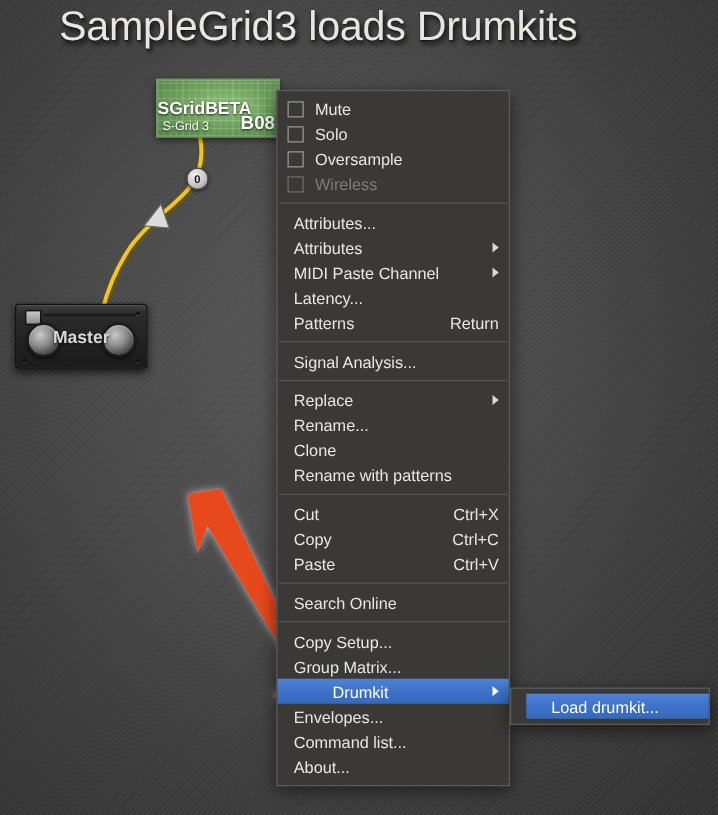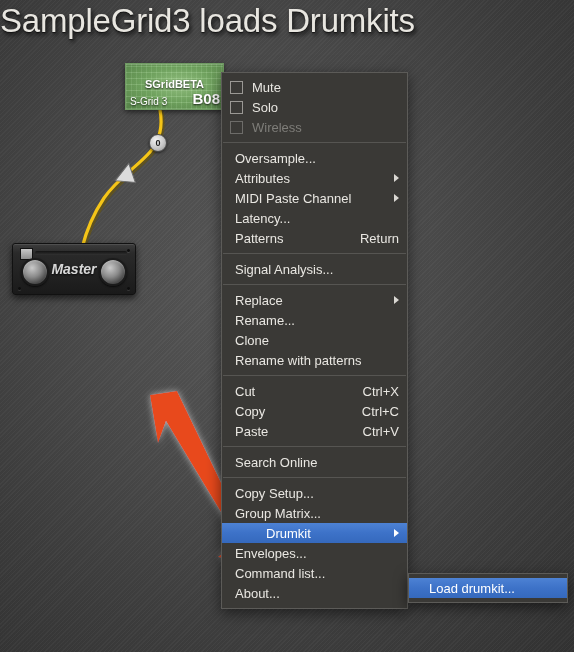--- a/index.html
+++ b/index.html
@@ -22,21 +22,21 @@
         rgba(0,0,0,0.03) 3px),
       radial-gradient(ellipse at 45% 42%, #5a5a5a 0%, #4c4c4c 38%, #3d3d3d 72%, #333333 100%);
   }
 
   
   #title {
     position: absolute;
     left: 0;
     top: 2px;
     width: 462px;
-    text-align: left;
+    text-align: right;
     font-size: 33px;
     font-weight: normal;
     letter-spacing: -0.2px;
     color: #e8e6e0;
     text-shadow: 2px 3px 4px rgba(0,0,0,0.75), 0 1px 1px rgba(0,0,0,0.6);
     white-space: nowrap;
   }
 
   
   #canvas {
@@ -61,22 +61,22 @@
       repeating-linear-gradient(0deg, rgba(255,255,255,0.10) 0 1px, rgba(0,0,0,0.05) 1px 6px),
       repeating-linear-gradient(90deg, rgba(255,255,255,0.07) 0 1px, rgba(0,0,0,0.04) 1px 5px),
       radial-gradient(ellipse at 55% 45%, #9fcf8c 0%, #7bb268 45%, #5d8f4f 100%);
     box-shadow: 0 2px 5px rgba(0,0,0,0.55), inset 0 1px 0 rgba(255,255,255,0.18);
     overflow: hidden;
   }
   #mod-sgrid .mod-title {
     position: absolute;
     left: 0; right: 0;
     top: 14px;
-    text-align: center;
-    font-size: 11px;
+    text-align: left;
+    font-size: 14px;
     font-weight: bold;
     color: #ffffff;
     text-shadow: 0 1px 2px rgba(0,0,0,0.85);
   }
   #mod-sgrid .mod-sub-left {
     position: absolute;
     left: 4px;
     bottom: 2px;
     font-size: 10px;
     font-weight: normal;
@@ -90,27 +90,26 @@
     font-size: 15px;
     font-weight: bold;
     color: #ffffff;
     text-shadow: 0 1px 2px rgba(0,0,0,0.8);
   }
 
   
   #mod-master {
     left: 12px;
     top: 243px;
-    width: 124px;
+    width: 106px;
     height: 52px;
     border-radius: 3px;
     background: linear-gradient(180deg, #3d3d3d 0%, #2a2a2a 18%, #232323 55%, #1a1a1a 100%);
     border: 1px solid #111;
     box-shadow: 0 3px 7px rgba(0,0,0,0.65), inset 0 1px 0 rgba(255,255,255,0.10);
-    font-style: italic;
   }
   #mod-master .master-label {
     position: absolute;
     left: 0; right: 0;
     top: 17px;
     text-align: center;
     font-size: 14px;
     font-weight: bold;
     color: #d8d8d8;
     text-shadow: 0 1px 2px rgba(0,0,0,0.9), 0 0 1px rgba(255,255,255,0.25);
@@ -255,23 +254,22 @@
 
   
   #submenu {
     position: absolute;
     left: 408px;
     top: 550px;
     width: 160px;
     background: #3a3936;
     border: 1px solid #5c5b58;
     box-shadow: 0 4px 14px rgba(0,0,0,0.55);
-    padding: 4px 0 4px 0;
+    padding: 4px 0 4px 12px;
     box-sizing: border-box;
-    margin-top: 23px;
   }
   #submenu .mi { padding-left: 20px; }
 </style>
 </head>
 <body>
 
 <div id="stage">
 
   <div id="title">SampleGrid3 loads Drumkits</div>
 
@@ -317,27 +315,31 @@
 
   <div id="context-menu">
       <div class="mi check">
         <span class="chk"></span>
         <span class="mi-label">Mute</span>
       </div>
       <div class="mi check">
         <span class="chk"></span>
         <span class="mi-label">Solo</span>
       </div>
+      <div class="mi check">
+        <span class="chk"></span>
+        <span class="mi-label">Oversample</span>
+      </div>
       <div class="mi check disabled">
         <span class="chk"></span>
         <span class="mi-label">Wireless</span>
       </div>
       <div class="sep"></div>
       <div class="mi">
-        <span class="mi-label">Oversample...</span>
+        <span class="mi-label">Attributes...</span>
       </div>
       <div class="mi">
         <span class="mi-label">Attributes</span>
         <span class="arrow"></span>
       </div>
       <div class="mi">
         <span class="mi-label">MIDI Paste Channel</span>
         <span class="arrow"></span>
       </div>
       <div class="mi">

